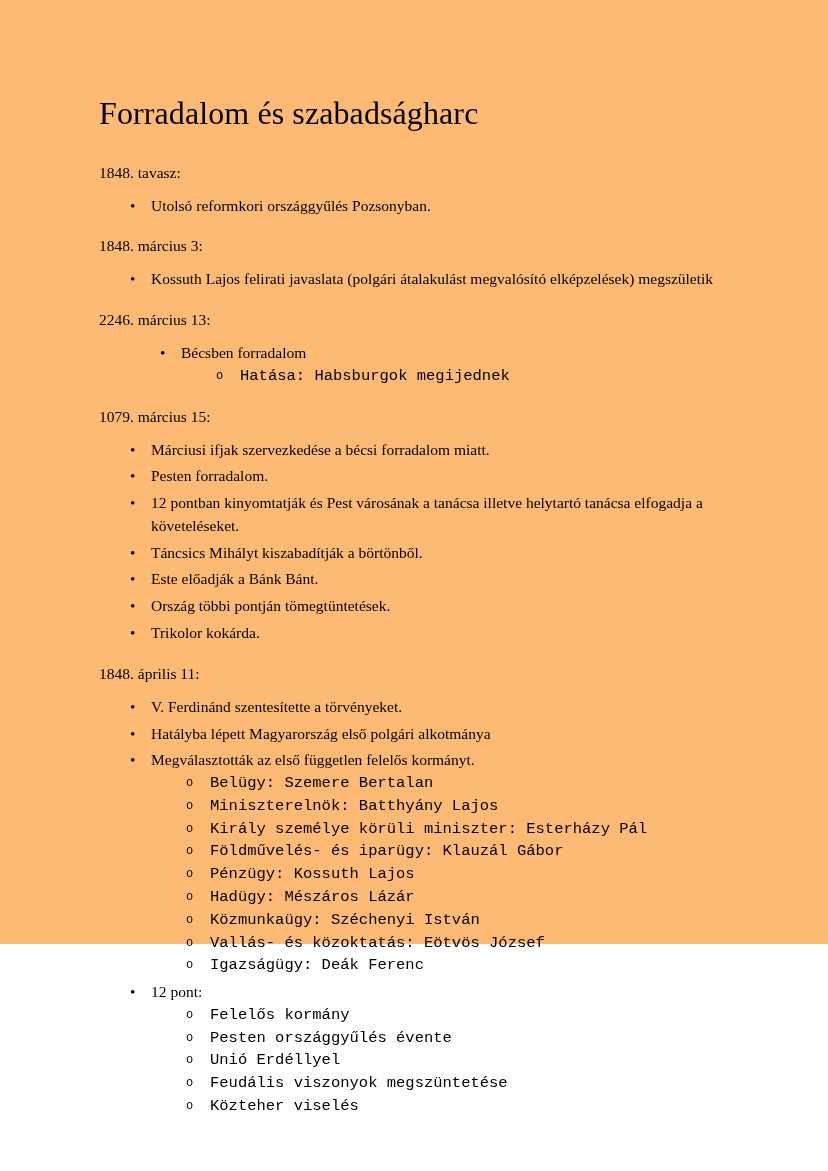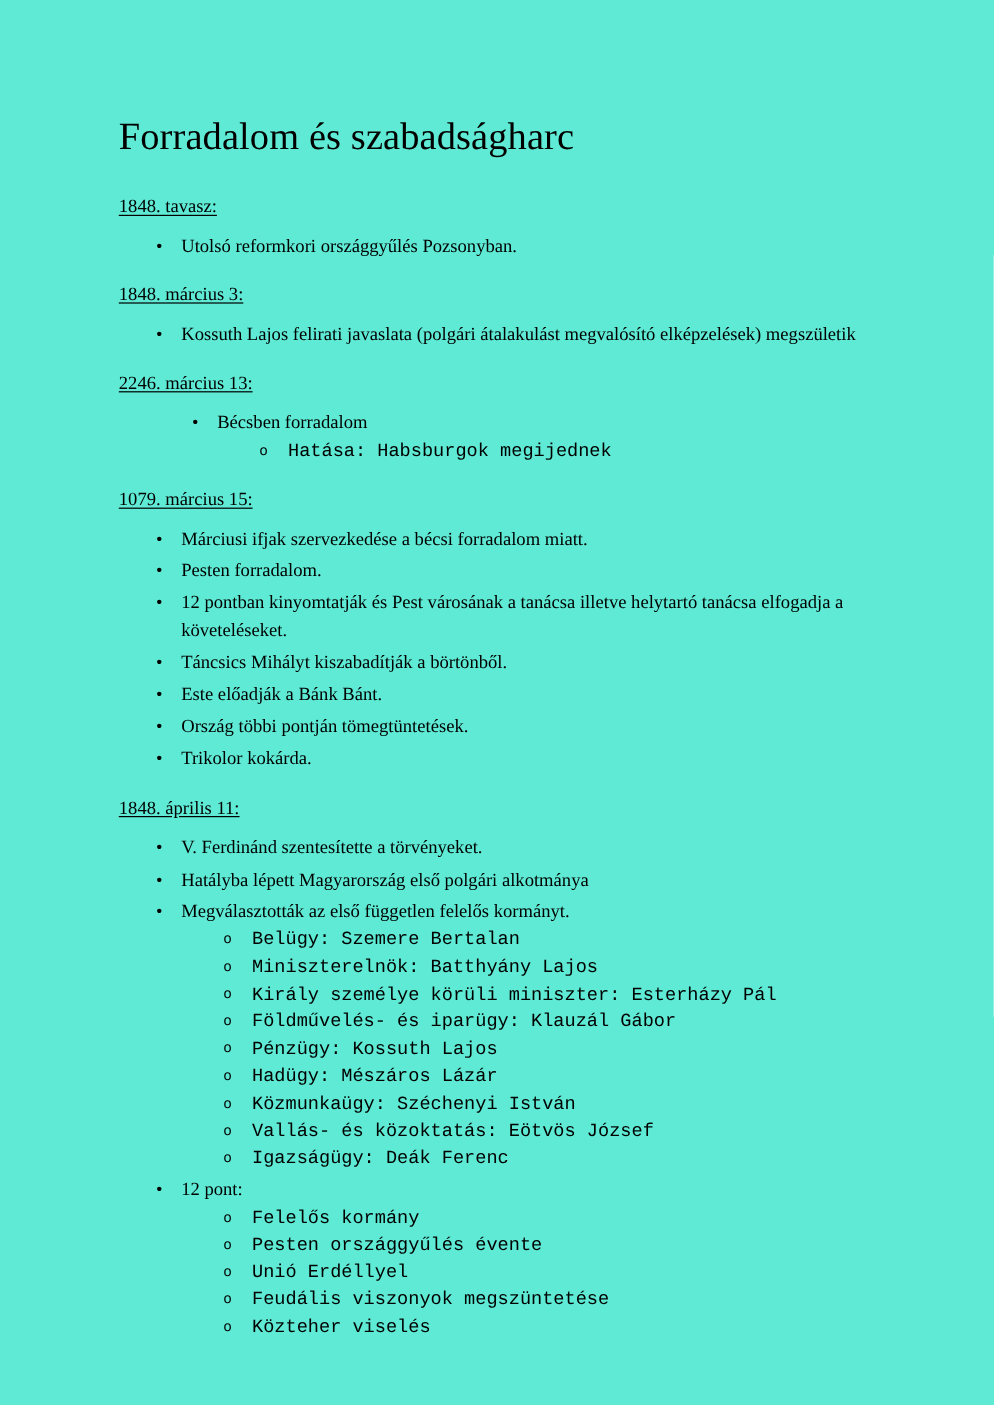--- a/index.html
+++ b/index.html
@@ -11,22 +11,22 @@
     width: 828px;
     height: 1171px;
     font-family: "Liberation Serif", "DejaVu Serif", serif;
     color: #000000;
     overflow: hidden;
   }
 
   .page {
     position: relative;
     width: 828px;
-    height: 1171px;
-    background: #5eead4;
+    height: 944px;
+    background: #fdba74;
     box-sizing: border-box;
     padding: 95px 99px 0 99px;
   }
 
   .doc-title {
     font-size: 32px;
     font-weight: 400;
     line-height: 1.18;
     letter-spacing: 0.1px;
     margin: 0 0 30px 0;
@@ -37,21 +37,20 @@
     margin: 0 0 2px 0;
   }
 
   .section-heading {
     font-size: 15.5px;
     line-height: 1.35;
     margin: 0 0 11px 0;
     padding: 0;
   }
   .section-heading span.u {
-    text-decoration: underline;
     text-underline-offset: 2px;
   }
 
   ul.lvl1,
   ul.lvl2 {
     list-style: none;
     margin: 0;
     padding: 0;
   }
 

